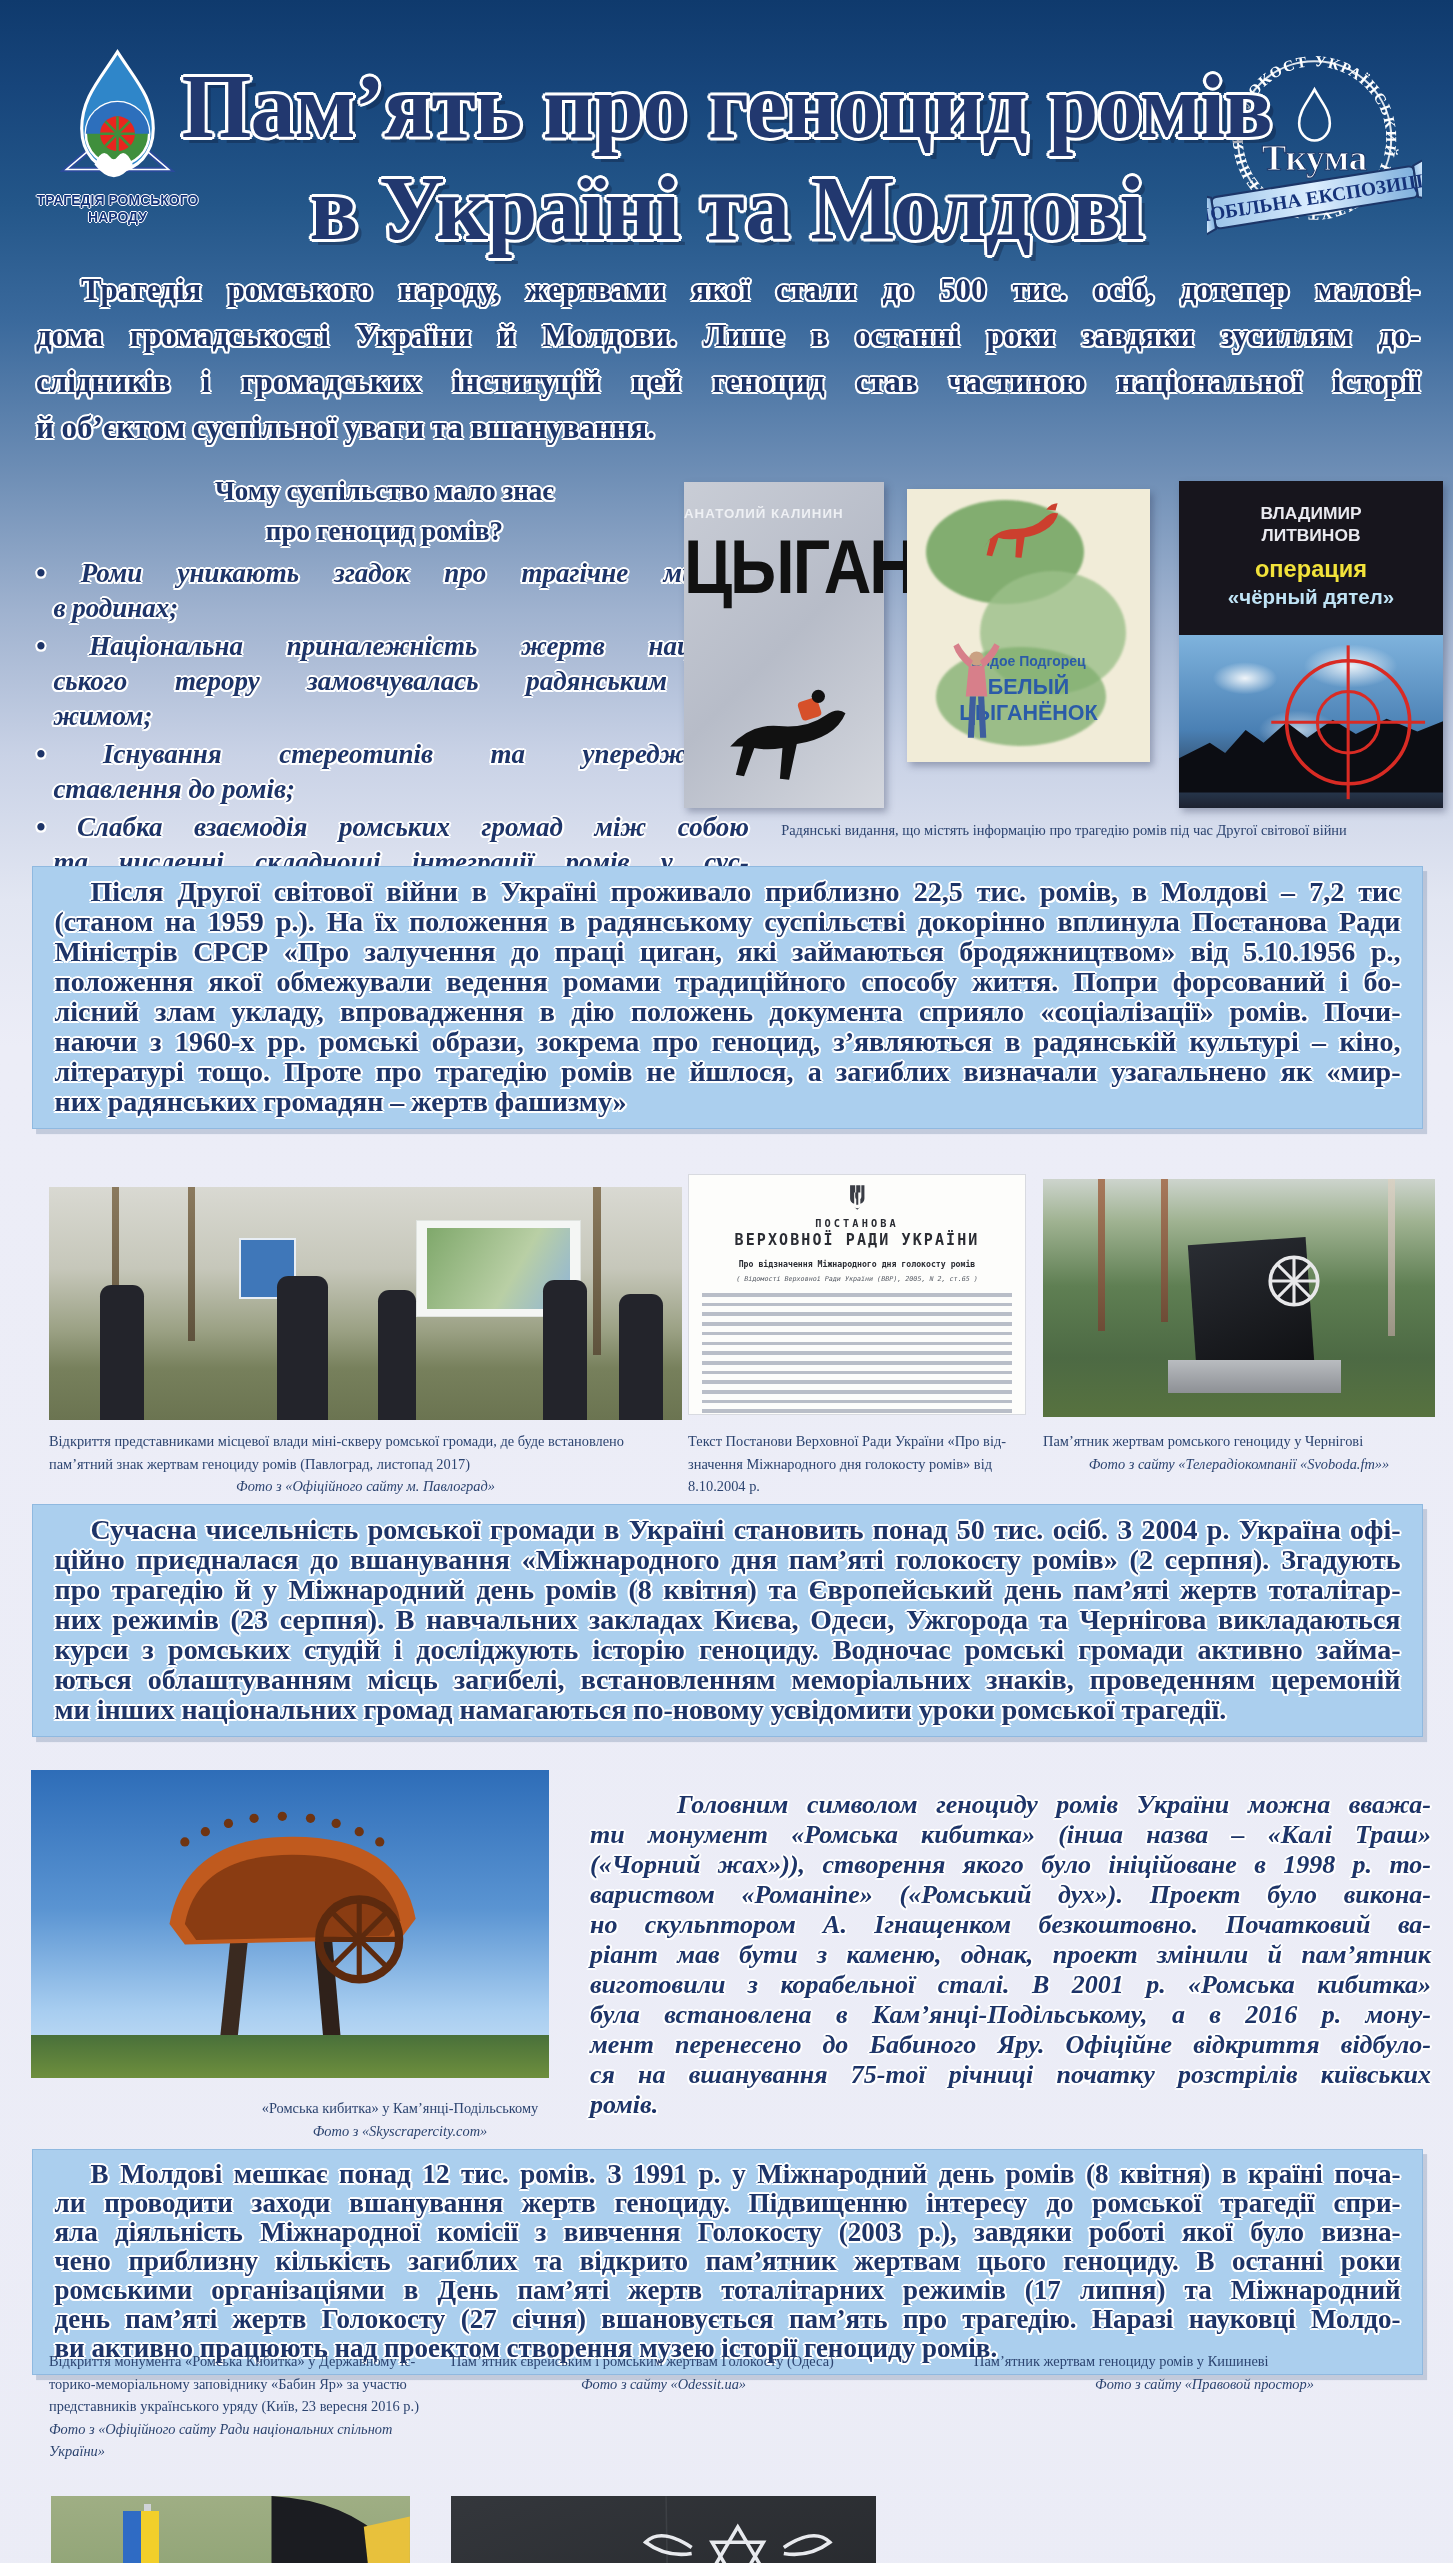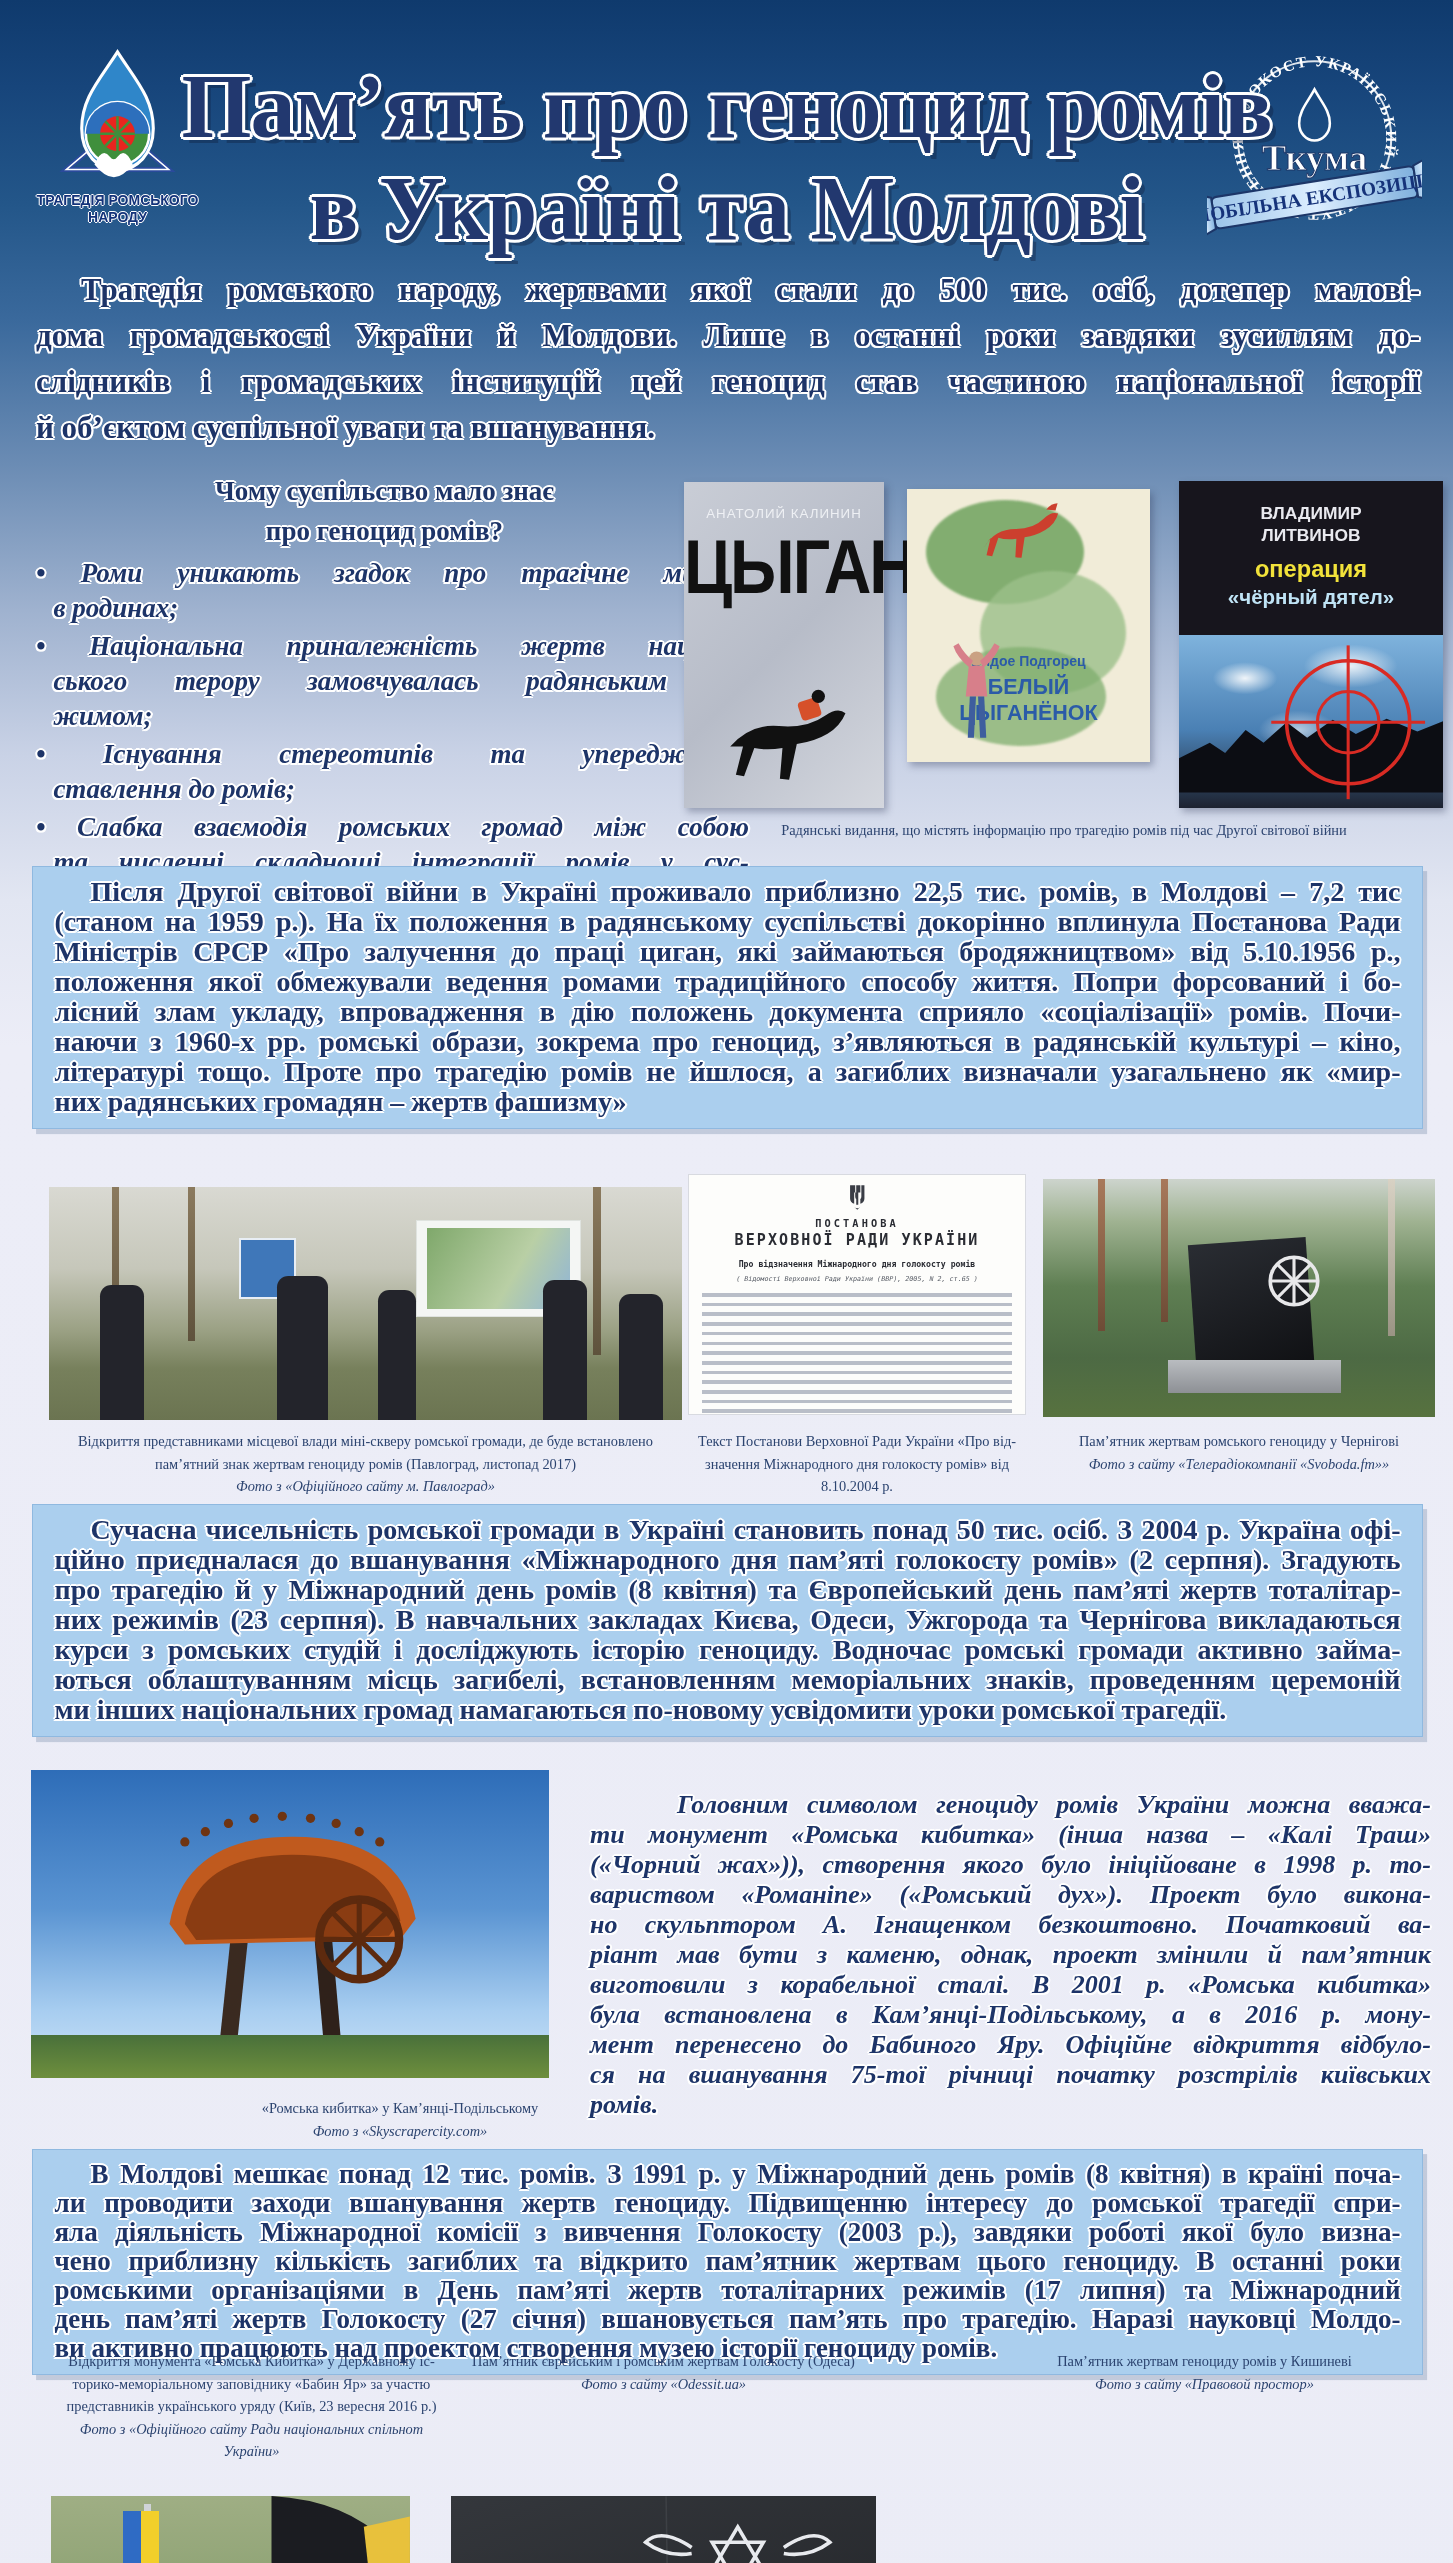--- a/index.html
+++ b/index.html
@@ -50,21 +50,21 @@
     padding:10.3px 21.5px;font-weight:bold;font-size:28px;line-height:30px;}
   .panel .line{text-align:justify;text-align-last:justify;}
   .panel .line.last{text-align-last:left;}
   .panel .line:first-child{text-indent:36px;}
   .p1{top:866px;}
   .p2{top:1504px;}
   .p3{top:2149px;font-size:27px;line-height:29px;}
   
   .cap{color:#2c4470;font-size:14.4px;line-height:22.6px;text-align:center;}
   .cap .credit{font-style:italic;display:block;}
-  .cap .line{text-align:center;}
+  .cap .line{text-align:left;}
   
   .kyb-text{left:590px;width:841px;top:1790px;font-weight:bold;
     font-style:italic;font-size:26px;line-height:30px;}
   .kyb-text .line{text-align:justify;text-align-last:justify;}
   .kyb-text .line.last{text-align-last:left;}
   .kyb-text .line:first-child{text-indent:87px;}
   
   .photo{position:absolute;overflow:hidden;}
   .ph-a{left:49px;top:1187px;width:633px;height:233px;
     background:linear-gradient(180deg,#d9d9d2 0%,#c6c7ba 35%,#9aa083 62%,#77805c 78%,#6b7451 100%);}
@@ -93,22 +93,22 @@
   .kyb-green{position:absolute;left:0;bottom:0;width:100%;height:14%;
     background:linear-gradient(180deg,#49703a,#6e8f3d);}
   .ph-b1{left:51px;top:2496px;width:359px;height:387px;
     background:linear-gradient(180deg,#9fae84 0%,#8aa070 30%,#a4a48a 55%,#b3a897 72%,#baa795 100%);}
   .ph-b2{left:451px;top:2496px;width:425px;height:387px;
     background:linear-gradient(160deg,#34373c 0%,#24262a 60%,#2c2e33 100%);}
   
   .cover{position:absolute;box-shadow:3.1px 4.1px 7.2px rgba(40,50,80,.35);}
   .cv1{left:684px;top:482px;width:200px;height:326px;
     background:linear-gradient(135deg,#c9cdd6 0%,#b7bcc8 50%,#d4d7de 100%);}
-  .cv1 .auth{margin-top:23.6px;text-align:center;color:#eef0f4;font-family:"Liberation Sans",sans-serif;
-    font-weight:normal;font-size:13.3px;letter-spacing:1px;}
+  .cv1 .auth{margin-top:23.6px;text-align:left;color:#eef0f4;font-family:"Liberation Sans",sans-serif;
+    font-weight:bold;font-size:13.3px;letter-spacing:1px;}
   .cv1 .ttl{margin-top:13.3px;text-align:center;color:#111;font-family:"Liberation Sans",sans-serif;
     font-weight:900;font-size:66px;line-height:1;letter-spacing:-2.1px;transform:scaleY(1.15);}
   .cv2{left:907px;top:477px;width:243px;height:273px;background:#f1ecd8;margin-top:12px;}
   .cv2 .blotch{position:absolute;border-radius:50%;filter:blur(1px);}
   .cv2 .auth{position:absolute;left:0;width:100%;top:164px;text-align:center;
     color:#2b5ba8;font-family:"Liberation Sans",sans-serif;font-weight:bold;font-size:14px;}
   .cv2 .ttl{position:absolute;left:0;width:100%;top:185px;text-align:center;
     color:#2b5ba8;font-family:"Liberation Sans",sans-serif;font-weight:900;font-size:21.5px;line-height:26px;}
   .cv3{left:1179px;top:481px;width:264px;height:327px;background:#17151d;}
   .cv3 .auth{margin-top:20.5px;text-align:center;color:#e9e9ef;font-family:"Liberation Sans",sans-serif;

